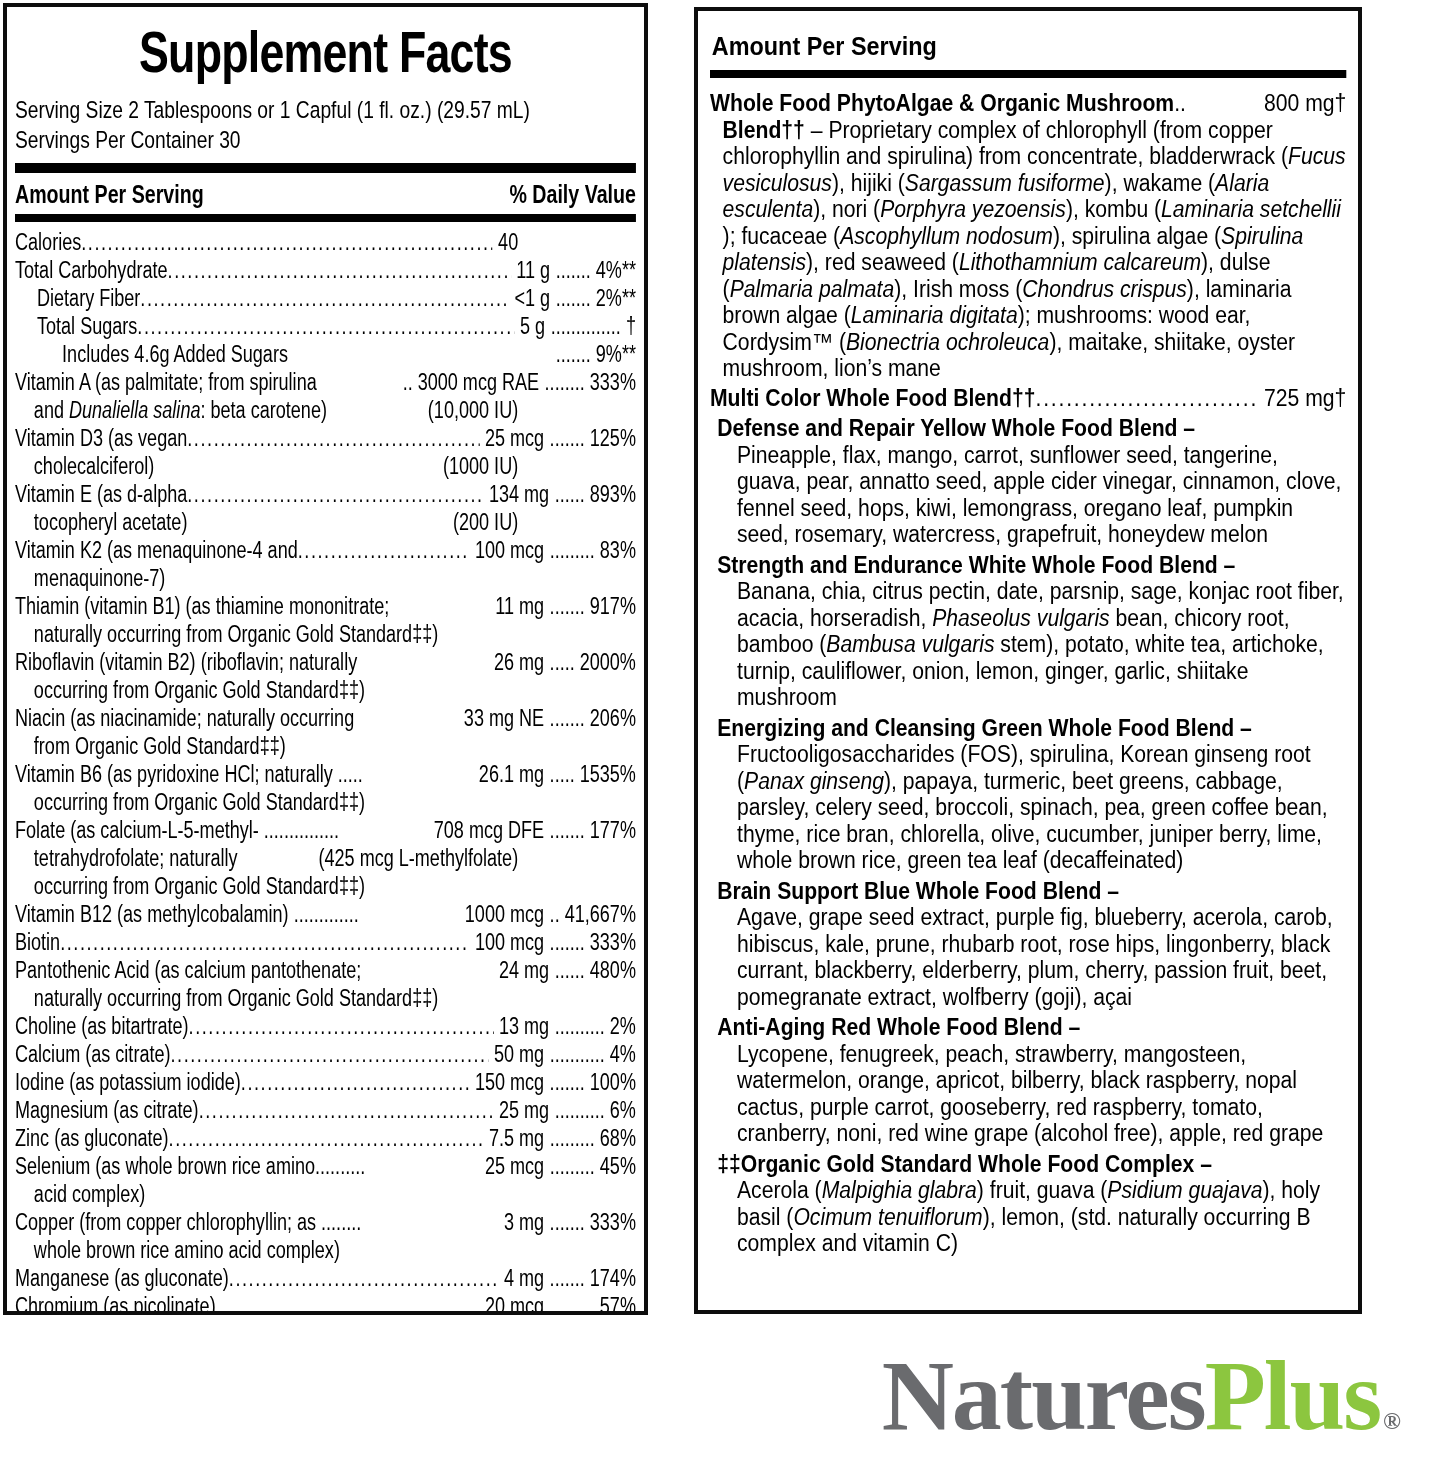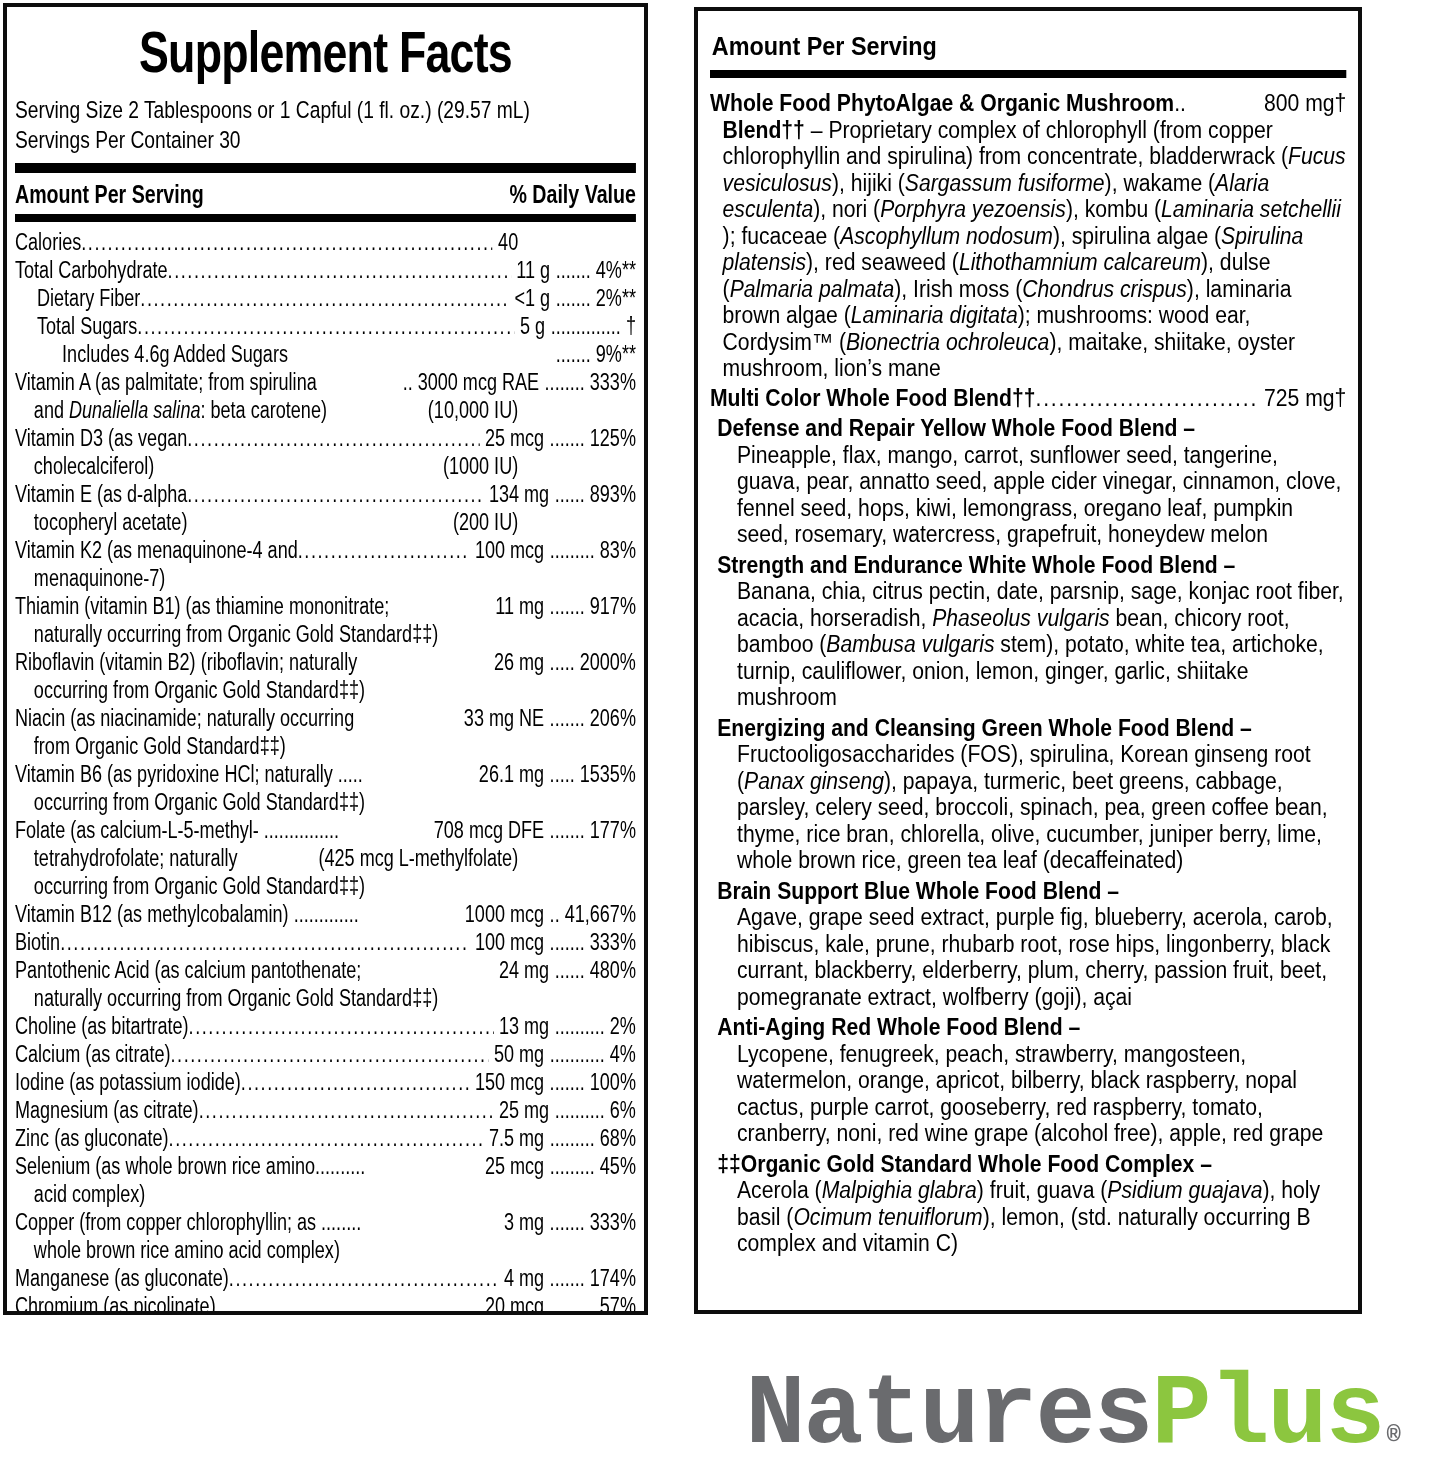--- a/index.html
+++ b/index.html
@@ -34,21 +34,21 @@
   .entry{margin:0 0 3px 0;}
   .eline{display:flex;align-items:baseline;font-size:23.5px;line-height:26.5px;}
   .bname{font-weight:bold;white-space:nowrap;}
   .esep{white-space:pre;}
   .eamt{white-space:nowrap;margin-left:6px;}
   .ehead{font-weight:bold;font-size:23.5px;line-height:26.5px;padding-left:8px;margin-top:4px;}
   .ebody{font-size:23.5px;line-height:26.5px;padding-left:30px;}
   .ebody.e1{padding-left:14px;}
 
   
-  .logo{position:absolute;right:6px;bottom:0;font-family:Liberation Mono, monospace;
+  .logo{position:absolute;right:6px;bottom:20px;font-family:Liberation Serif, serif;
         font-weight:bold;font-size:100px;line-height:1;letter-spacing:-2px;white-space:nowrap;}
   .lg-reg{font-size:24px;letter-spacing:0;margin-left:3px;}
 </style>
 </head>
 <body>
 
 <div class="canvas">
 
   <section class="panel panel-left">
     <div class="scaleL">

